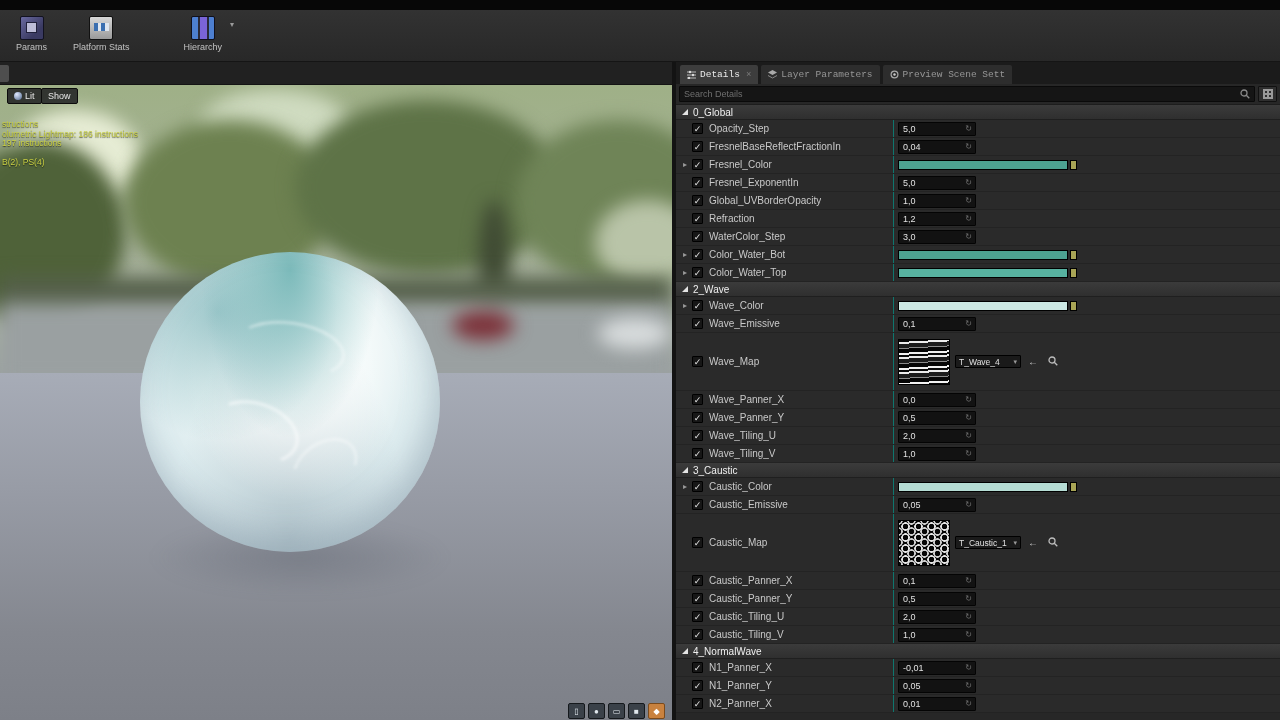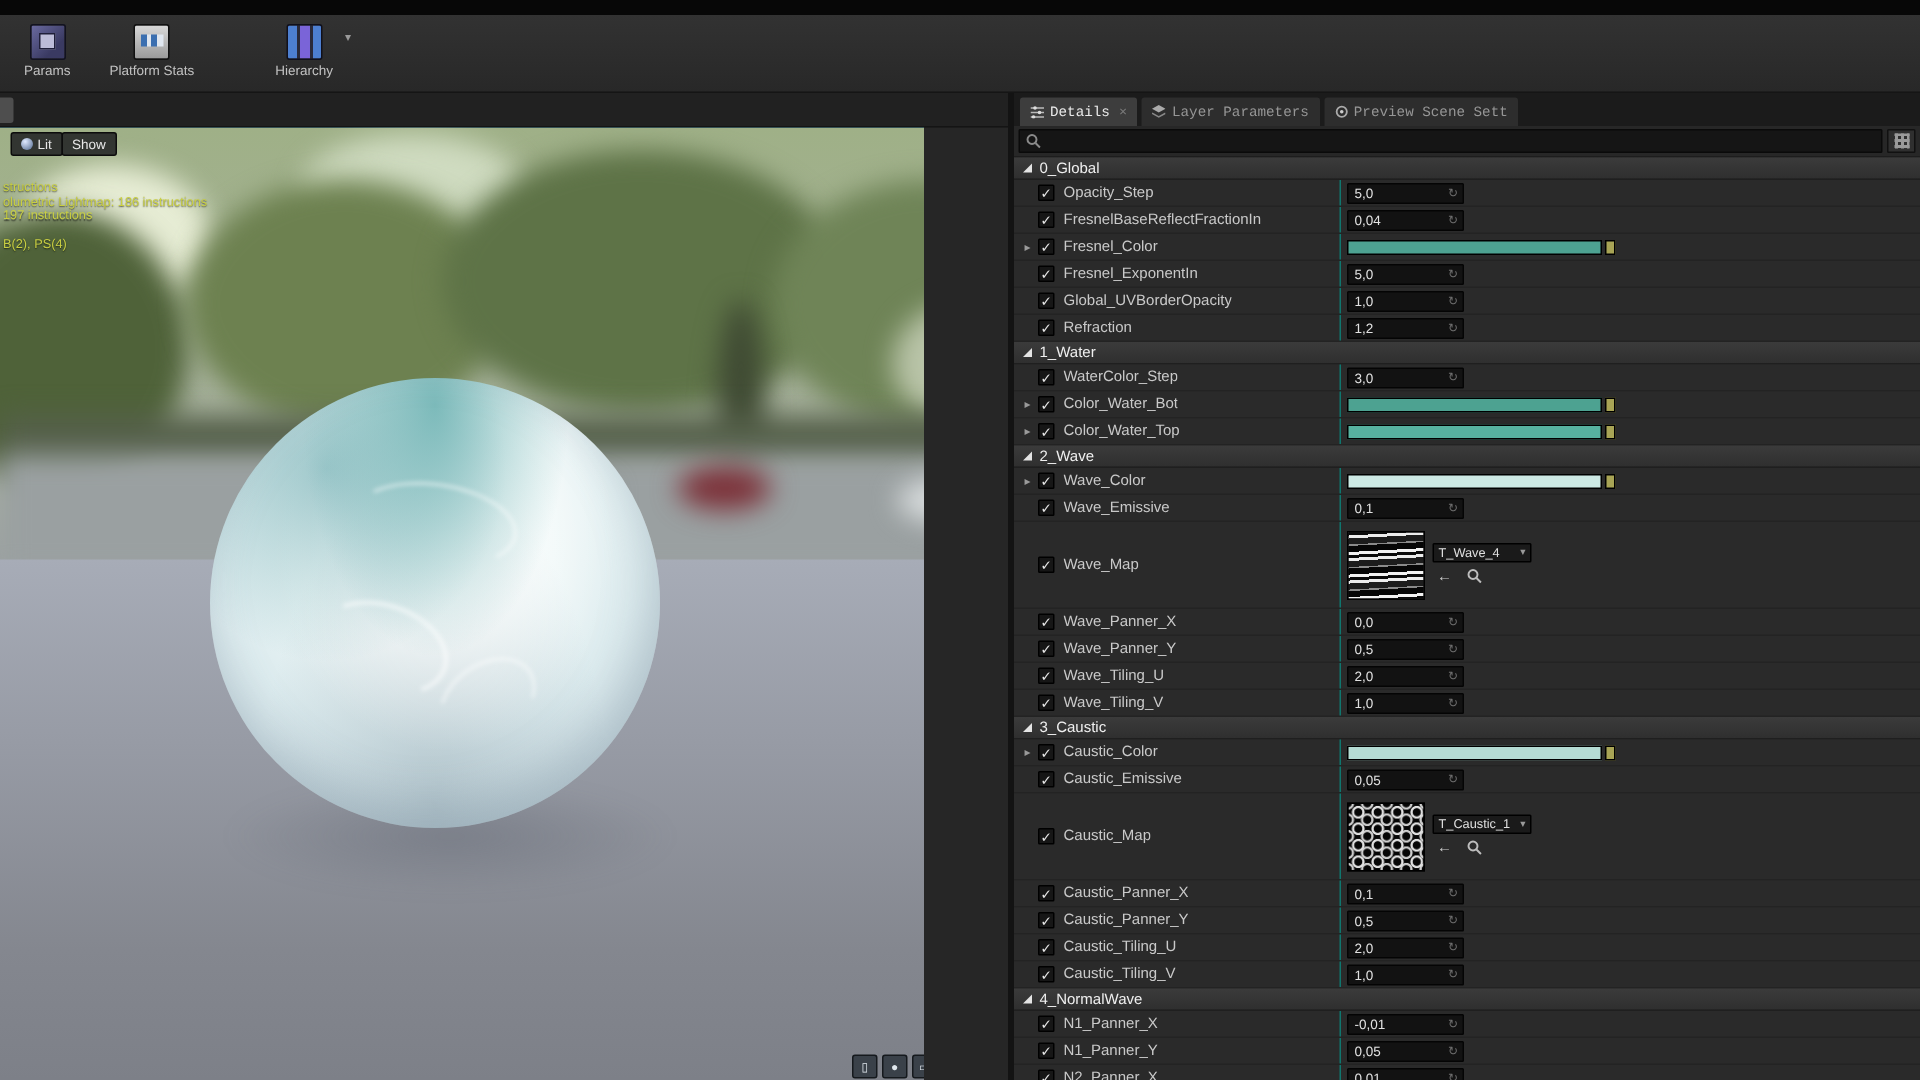--- a/index.html
+++ b/index.html
@@ -16,21 +16,21 @@
   .ticon.params::after { content:""; position:absolute; left:5px; top:5px; width:9px; height:9px; background:#bdbdd8; border:1px solid #20203a; }
   .ticon.platform { background:linear-gradient(#d8d8d8,#9a9a9a); border:1px solid #111; border-radius:2px; }
   .ticon.platform::after { content:""; position:absolute; left:4px; top:6px; width:15px; height:8px; background:linear-gradient(90deg,#3b6fb0 0 4px,#dfe6ef 4px 7px,#3b6fb0 7px 11px,#dfe6ef 11px 15px); }
   .ticon.hierarchy { background:linear-gradient(90deg,#4d7fd0 0 6px,#2a2a3a 6px 8px,#7a64d8 8px 15px,#2a2a3a 15px 17px,#4d7fd0 17px 24px); border:1px solid #10101c; border-radius:2px; }
   .tcaret { font-size:8px; color:#9a9a9a; margin-left:2px; align-self:flex-start; padding-top:6px; }
   .tbtn-wrap { display:flex; }
 
   
   .vp-topstrip { position:absolute; left:0; top:62px; width:672px; height:23px; background:#212121; border-bottom:1px solid #141414; }
   .tab-nub { position:absolute; left:0; top:3px; width:9px; height:17px; background:#4e4e4e; border-radius:0 2px 2px 0; }
-  .viewport { position:absolute; left:0; top:85px; width:616px; height:635px; overflow:hidden; background:#0c4a6e; }
+  .viewport { position:absolute; left:0; top:85px; width:672px; height:635px; overflow:hidden; background:#b91c1c; }
   .photo { position:absolute; left:0; top:0; width:672px; height:300px; background:linear-gradient(#9fb087,#aab3a2 75%,#9aa0a1); }
   .blob { position:absolute; border-radius:50%; filter:blur(9px); }
   .floor { position:absolute; left:0; top:288px; width:672px; height:347px; background:linear-gradient(180deg,#a7acb7 0%,#979ba5 35%,#84878f 75%,#7d8088 100%); }
   .sphere-shadow { position:absolute; left:150px; top:435px; width:300px; height:75px; background:radial-gradient(ellipse at center, rgba(86,92,104,0.35), rgba(86,92,104,0) 70%); filter:blur(6px); border-radius:50%; }
   .sphere { position:absolute; left:140px; top:167px; width:300px; height:300px; border-radius:50%;
     background:
       radial-gradient(ellipse at 50% 6%, rgba(108,178,178,0.85), rgba(108,178,178,0) 42%),
       radial-gradient(ellipse at 26% 20%, rgba(88,158,164,0.55), rgba(88,158,164,0) 38%),
       radial-gradient(ellipse at 52% 36%, rgba(255,255,255,0.95), rgba(255,255,255,0) 52%),
       radial-gradient(ellipse at 50% 96%, rgba(150,170,180,0.5), rgba(150,170,180,0) 55%),
@@ -72,21 +72,21 @@
   .plabel { color:#c9c9c9; font-size:10px; white-space:nowrap; overflow:hidden; }
   .pright { flex:1; display:flex; align-items:center; border-left:1px solid #0f766e; padding-left:4px; }
   .vfield { width:78px; height:14px; background:#121212; border:1px solid #040404; border-radius:1px; display:flex; align-items:center; justify-content:space-between; padding:0 3px 0 4px; }
   .vtext { font-size:9px; color:#e2e2e2; }
   .vspin { font-size:8px; color:#6e6e6e; }
   .cbar { width:170px; height:10px; border:1px solid #000; }
   .ctab { width:7px; height:10px; margin-left:2px; background:#a8a455; border:1px solid #000; }
   .thumb { width:52px; height:46px; flex:none; border:1px solid #000; margin-right:5px; }
   .thumb.wave { background:repeating-linear-gradient(177deg,#0a0a0a 0 2px,#ececec 2px 4px,#1c1c1c 4px 8px,#8a8a8a 8px 9px,#060606 9px 13px,#f2f2f2 13px 15px); }
   .thumb.caustic { background-color:#060606; background-image:radial-gradient(circle, rgba(0,0,0,0) 0 2.5px, #e4e4e4 3px 4px, rgba(0,0,0,0) 4.5px),radial-gradient(circle, rgba(0,0,0,0) 0 2.5px, #cfcfcf 3px 4px, rgba(0,0,0,0) 4.5px); background-size:13px 11px,13px 11px; background-position:0 0,6px 5px; }
-  .tcol { display:flex; flex-direction:column; gap:4px; justify-content:center; }
+  .tcol { display:flex; flex-direction:row; gap:4px; justify-content:center; }
   .combo { height:13px; min-width:66px; background:#1a1a1a; border:1px solid #000; border-radius:1px; display:flex; align-items:center; justify-content:space-between; gap:4px; padding:0 3px; color:#e0e0e0; font-size:8.5px; }
   .combo .caret { font-size:7px; color:#9a9a9a; }
   .ticons { display:flex; align-items:center; gap:10px; padding-left:3px; }
   .tic { color:#cfcfcf; font-size:10px; line-height:10px; }
 </style>
 </head>
 <body>
 
 <div id="stage">
 
@@ -196,20 +196,21 @@
       <div class="tab">
         <svg class="tabicon" width="9" height="9" viewBox="0 0 9 9">
             <circle cx="4.5" cy="4.5" r="3.4" fill="none" stroke="#aaa" stroke-width="1.2"></circle>
             <circle cx="4.5" cy="4.5" r="1.2" fill="#ccc"></circle>
           </svg>
         <span>Preview Scene Sett</span>
       </div>
     </div>
     <div class="searchrow">
       <div class="searchbox">
+        <input type="text" placeholder="Search Details" style="">
         <svg width="10" height="10" viewBox="0 0 10 10">
             <circle cx="4" cy="4" r="3" fill="none" stroke="#8a8a8a" stroke-width="1.3"></circle>
             <line x1="6.3" y1="6.3" x2="9.3" y2="9.3" stroke="#8a8a8a" stroke-width="1.3"></line>
           </svg>
       </div>
       <div class="grid-btn">
         <span class="grid-glyph"></span>
       </div>
     </div>
     <div class="rows">
@@ -285,24 +286,20 @@
             <span class="expander"></span>
             <span class="checkbox">✓</span>
             <span class="plabel">Refraction</span>
           </div>
           <div class="pright">
             <div class="vfield">
               <span class="vtext">1,2</span>
               <span class="vspin">↻</span>
             </div>
           </div>
-        </div>
-        <div class="cat">
-          <span class="cat-tri"></span>
-          <span class="cat-label">1_Water</span>
         </div>
         <div class="row">
           <div class="pleft">
             <span class="expander"></span>
             <span class="checkbox">✓</span>
             <span class="plabel">WaterColor_Step</span>
           </div>
           <div class="pright">
             <div class="vfield">
               <span class="vtext">3,0</span>

